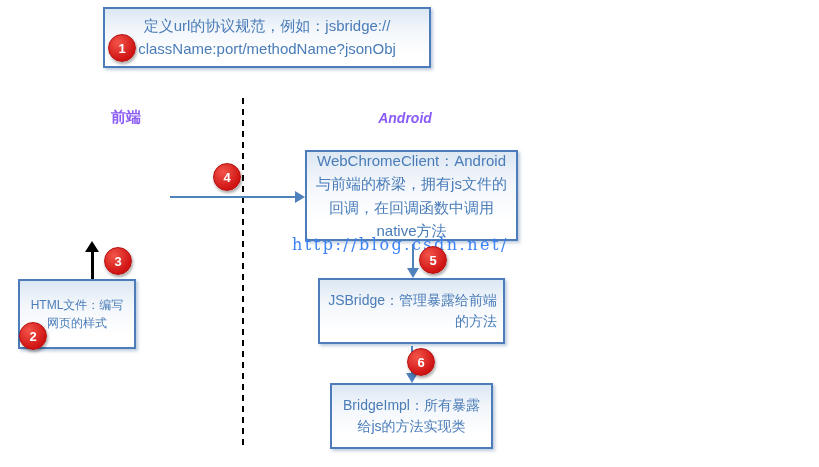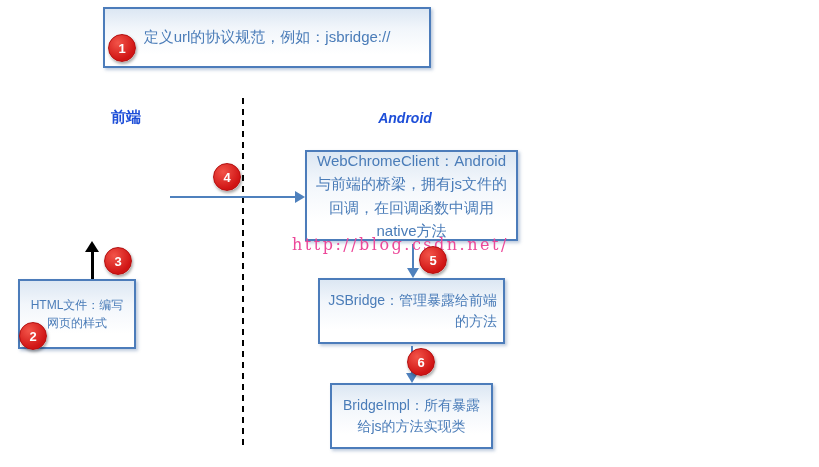--- a/index.html
+++ b/index.html
@@ -20,21 +20,21 @@
     padding:2px 6px;
     line-height:1.5;
   }
   .top-box{left:103px;top:7px;width:328px;height:61px;font-size:15px;}
   .js-box{left:17px;top:150px;width:151px;height:90px;font-size:14.5px;}
   .html-box{left:18px;top:279px;width:118px;height:70px;font-size:12px;}
   .webchrome-box{left:305px;top:150px;width:213px;height:91px;font-size:15px;line-height:1.55;}
   .jsbridge-box{left:318px;top:278px;width:187px;height:66px;font-size:14px;text-align:right;}
   .bridgeimpl-box{left:330px;top:383px;width:163px;height:66px;font-size:14px;}
 
-  .lane-header{position:absolute;color:#1d4ed8;font-weight:bold;text-align:center;z-index:1;}
+  .lane-header{position:absolute;color:#8b5cf6;font-weight:bold;text-align:center;z-index:1;}
   .lane-header.left{left:94px;top:108px;width:64px;font-size:15px;}
   .lane-header.right{left:368px;top:110px;width:74px;font-size:14px;font-style:italic;}
 
   .divider{
     position:absolute;left:242px;top:98px;width:2px;height:352px;z-index:1;
     background:repeating-linear-gradient(180deg,#000 0 6px,transparent 6px 11px);
   }
 
   .badge{
     position:absolute;width:28px;height:28px;border-radius:50%;
@@ -63,31 +63,32 @@
 
   .arrow-down1-shaft{left:412px;top:244px;width:2px;height:25px;background:#4f81bd;}
   .arrow-down1-head{left:407px;top:268px;border-left:6px solid transparent;border-right:6px solid transparent;border-top:10px solid #4f81bd;}
 
   .arrow-down2-shaft{left:411px;top:346px;width:2px;height:28px;background:#4f81bd;}
   .arrow-down2-head{left:406px;top:373px;border-left:6px solid transparent;border-right:6px solid transparent;border-top:10px solid #4f81bd;}
 
   .watermark{
     position:absolute;left:292px;top:235px;z-index:4;
     font-family:"DejaVu Serif",serif;
-    font-size:16px;letter-spacing:2.5px;color:#ec4899;white-space:nowrap;
+    font-size:16px;letter-spacing:2.5px;color:#3b82f6;white-space:nowrap;
   }
 </style>
 </head>
 <body>
 
 <div class="canvas">
 
   <div class="box top-box">
     <div>
       <span>定义url的协议规范，例如：jsbridge://</span><br>
+      <span>className:port/methodName?jsonObj</span>
     </div>
   </div>
   <div class="badge badge-1">1</div>
 
   <div class="lane-header left">前端</div>
   <div class="lane-header right">Android</div>
 
   <div class="divider"></div>
 
   <div class="box html-box">

